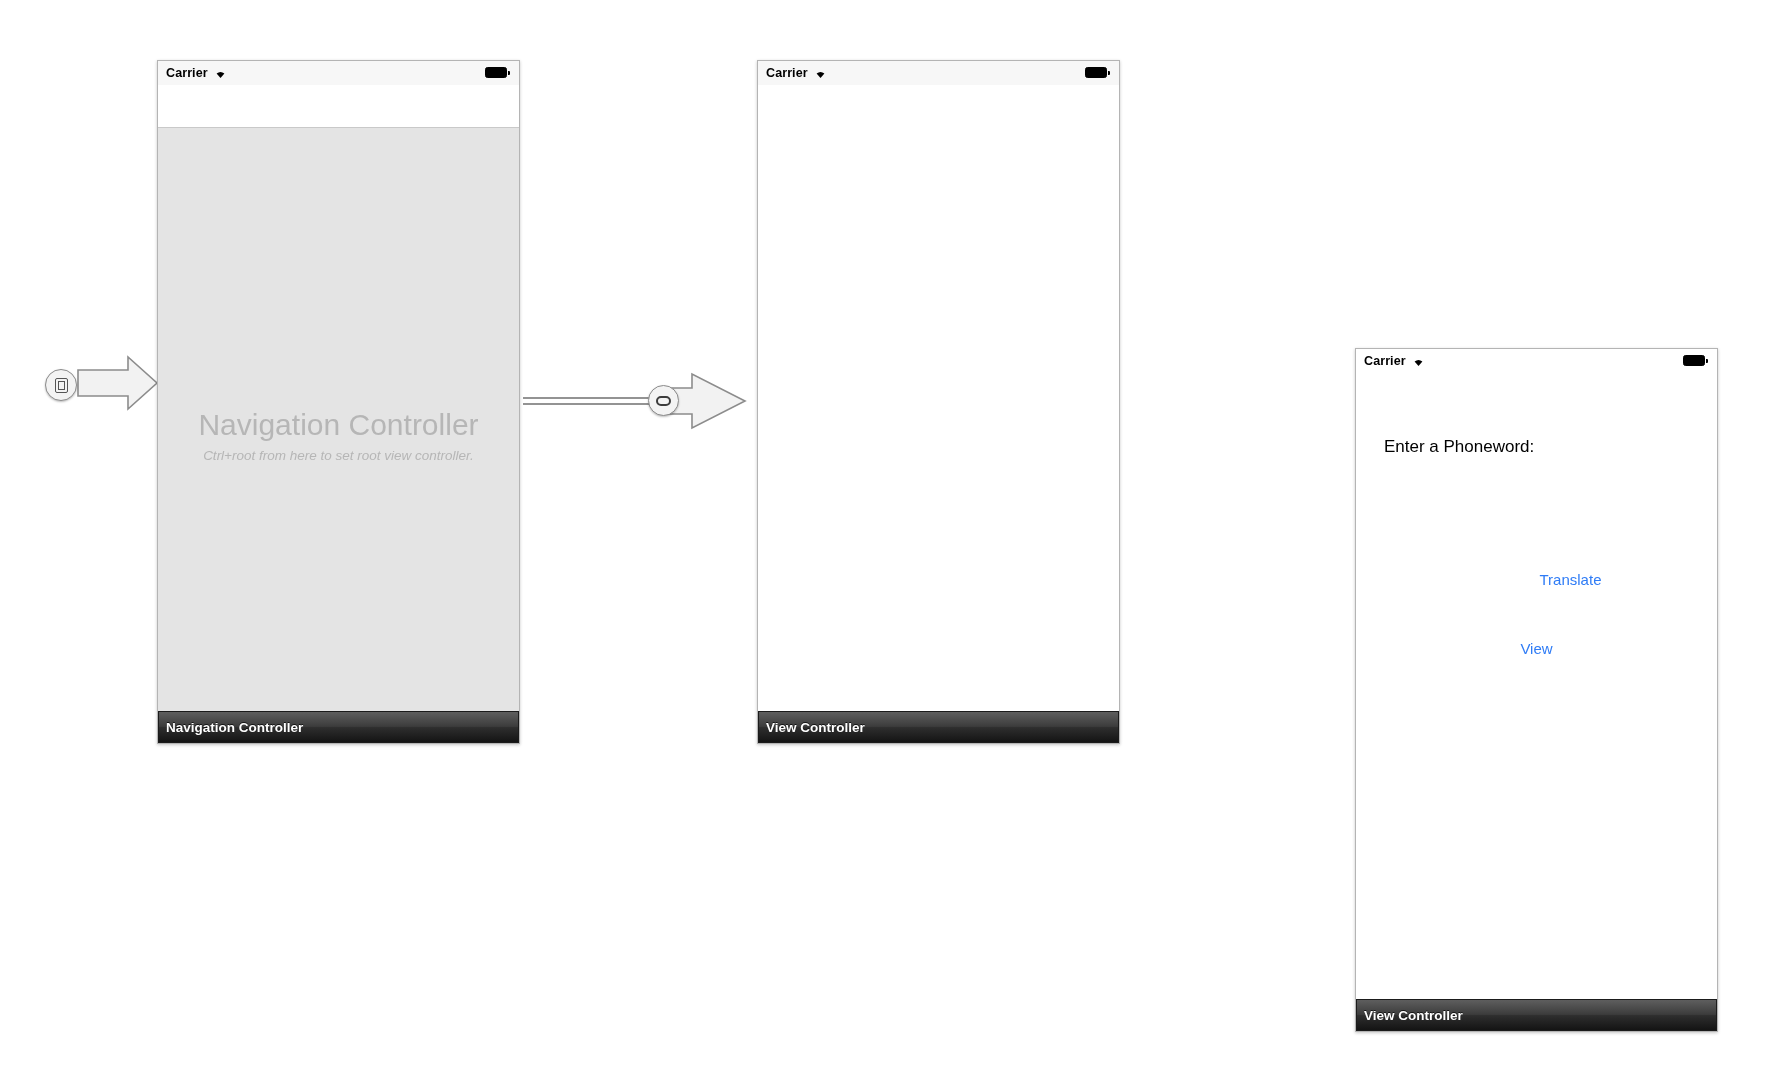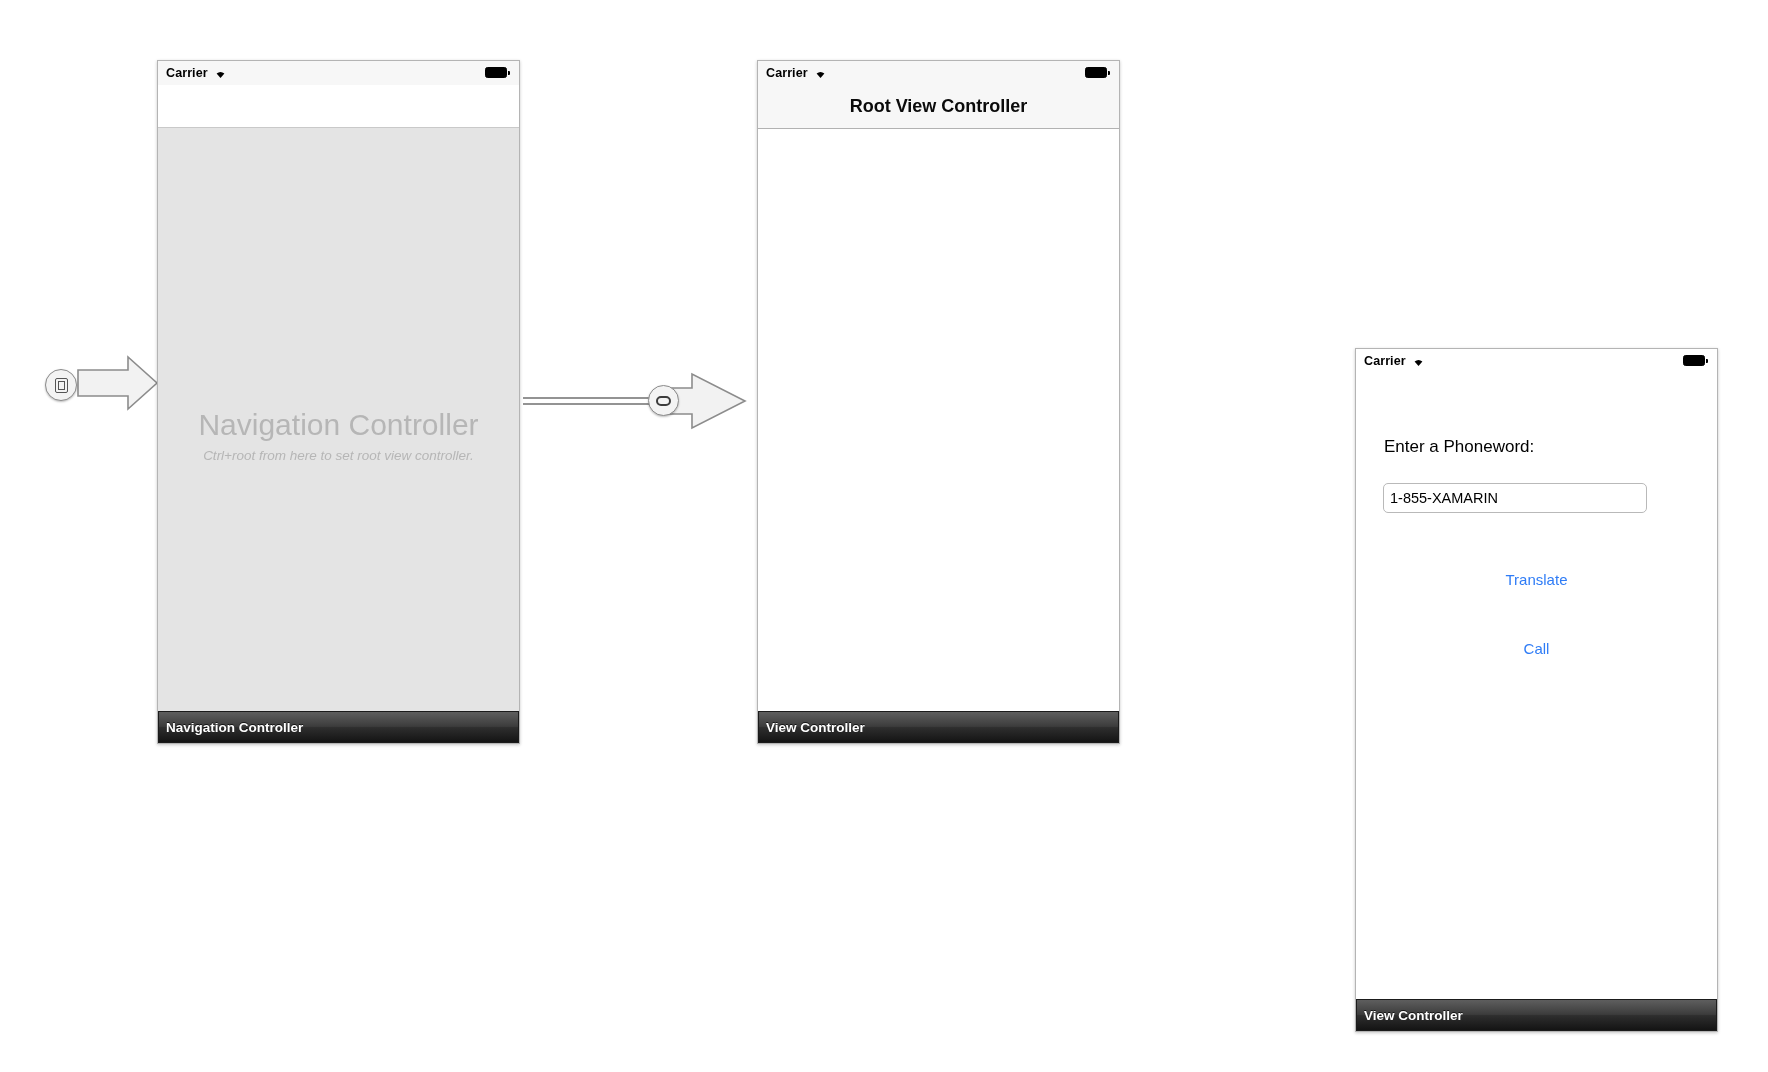--- a/index.html
+++ b/index.html
@@ -189,21 +189,21 @@
     font-size: 14.5px;
     color: #000;
   }
   .link-button {
     position: absolute;
     width: 100%;
     text-align: center;
     font-size: 15px;
     color: #2f7cf6;
   }
-  .btn-translate { top: 198px; }
+  .btn-translate { top: 198px; margin-left: 34px; }
   .btn-call { top: 267px; }
 
   
   .arrow-svg {
     position: absolute;
     left: 0; top: 0;
     width: 1768px;
     height: 1072px;
     pointer-events: none;
   }
@@ -303,23 +303,20 @@
           <svg width="15" height="12" viewBox="0 0 15 12">
             <path d="M7.5 11 L3.6 6.6 A5.9 5.9 0 0 1 11.4 6.6 Z" fill="#000"></path>
           </svg>
         </span>
         <span class="battery-icon">
           <span class="body"></span>
             <span class="cap"></span>
         </span>
       </div>
 
-      <div class="navbar">
-        <span class="navbar-title">Root View Controller</span>
-      </div>
 
       <div class="page-body"></div>
 
       <div class="scene-label">View Controller</div>
     </div>
   </div>
 
   <div class="scene" style="left:1355px; top:348px; width:363px; height:684px;">
     <div class="device" style="left:0; top:0; width:363px; height:684px;">
 
@@ -332,24 +329,23 @@
         </span>
         <span class="battery-icon">
           <span class="body"></span>
             <span class="cap"></span>
         </span>
       </div>
 
       <div class="plain-body">
         <div class="form-label">Enter a Phoneword:</div>
 
-        <div class="text-field" placeholder="Enter a Phoneword">1-855-XAMARIN</div>
 
         <div class="link-button btn-translate">Translate</div>
 
-        <div class="link-button btn-call">Call</div>
+        <div class="link-button btn-call">View</div>
       </div>
 
       <div class="scene-label">View Controller</div>
     </div>
   </div>
 
 </div>
 
 </body></html>

